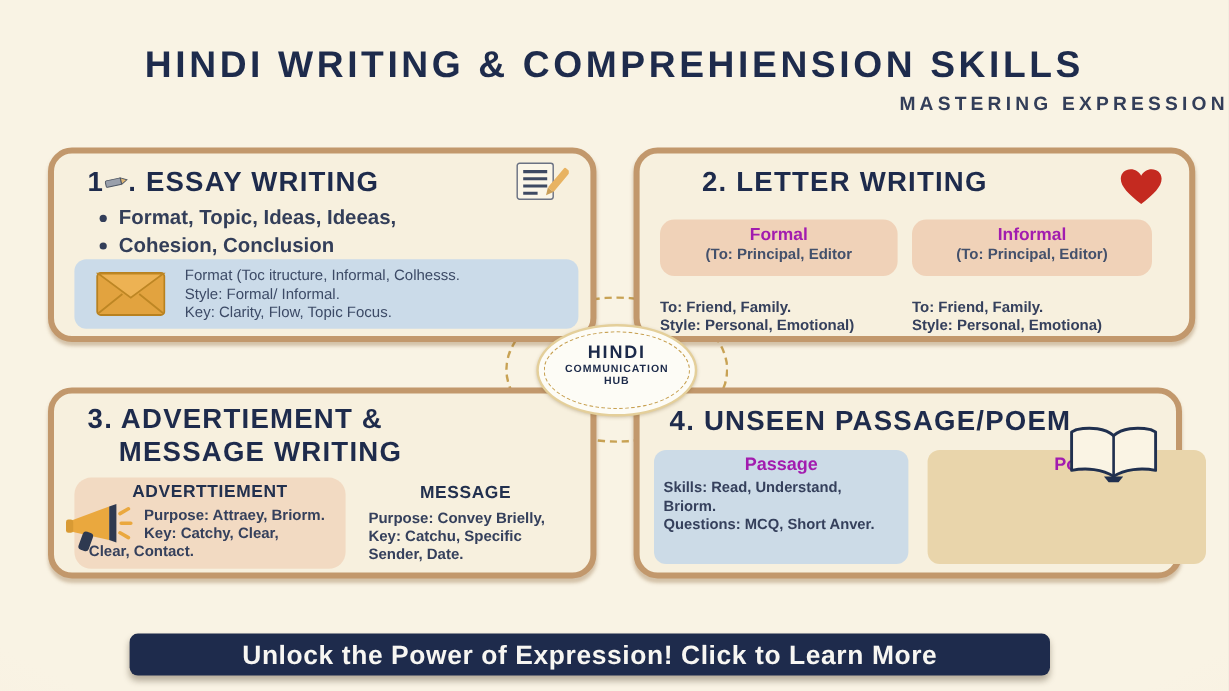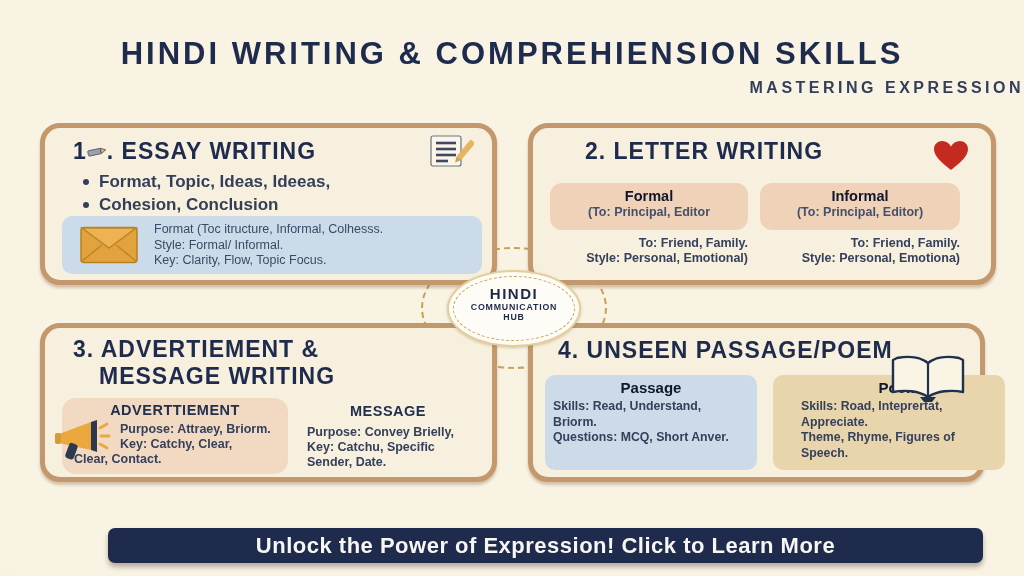--- a/index.html
+++ b/index.html
@@ -33,23 +33,23 @@
   .env{position:absolute;left:18px;top:10px;}
   .info-text{position:absolute;left:92px;top:6px;font-size:12.5px;font-weight:normal;
     color:#3c4a66;line-height:15.5px;white-space:nowrap;}
 
   .letter-head{left:52px;top:10px;}
   .heart{position:absolute;right:22px;top:12px;}
   .peach-box{position:absolute;top:55px;width:198px;height:47px;background:#f0d2b8;
     border-radius:12px;text-align:center;}
   .formal-box{left:17px;}
   .informal-box{left:227px;width:200px;}
-  .box-title{font-size:14.5px;font-weight:bold;color:#0f172a;margin-top:5px;}
+  .box-title{font-size:14.5px;font-weight:bold;color:#a21caf;margin-top:5px;}
   .box-sub{font-size:12.5px;font-weight:bold;color:#43506b;margin-top:1px;white-space:nowrap;}
-  .col-lines{position:absolute;top:108px;width:198px;text-align:right;font-size:12.5px;
+  .col-lines{position:absolute;top:121px;width:198px;text-align:left;font-size:12.5px;
     font-weight:bold;color:#35405c;line-height:15px;white-space:nowrap;}
   .formal-lines{left:17px;}
   .informal-lines{left:227px;width:200px;}
 
   .ad-head1{left:28px;top:8px;}
   .ad-head2{left:54px;top:35px;}
   .ad-box{position:absolute;left:17px;top:70px;width:226px;height:76px;
     background:#f2dac2;border-radius:14px;}
   .ad-title{text-align:center;font-size:14.5px;font-weight:bold;color:#22304e;
     margin-top:4px;letter-spacing:.5px;}
@@ -73,21 +73,21 @@
 
   .ring{position:absolute;left:421px;top:247px;width:182px;height:118px;
     border:2px dashed #c8a254;border-radius:50%;z-index:0;}
   .badge{position:absolute;left:447px;top:270px;width:130px;height:73px;
     background:#fdfcf6;border:2px solid #e4cf9a;border-radius:50%;z-index:3;
     text-align:center;box-shadow:0 1px 3px rgba(120,90,40,.3);}
   .badge::before{content:"";position:absolute;inset:4px;border:1.5px dashed #c8a254;border-radius:50%;}
   .badge-l1{margin-top:13px;font-size:15px;font-weight:bold;letter-spacing:1.5px;color:#1c2a4a;}
   .badge-l2,.badge-l3{font-size:8.8px;font-weight:bold;letter-spacing:.8px;color:#1c2a4a;}
 
-  .banner{position:absolute;left:108px;top:528px;width:875px;height:35px;
+  .banner{position:absolute;left:108px;top:528px;width:767px;height:35px;
     background:#1e2b4c;border-radius:7px;color:#f7f6f2;font-size:22px;font-weight:bold;
     text-align:center;line-height:35px;letter-spacing:.5px;z-index:2;cursor:pointer;
     box-shadow:0 4px 5px rgba(60,45,25,.35);}
 </style>
 </head>
 <body>
 
 <div class="canvas">
 
   <div class="title">HINDI WRITING &amp; COMPREHIENSION SKILLS</div>
@@ -200,26 +200,20 @@
     <div class="sub-box passage-box">
       <div class="box-title">Passage</div>
       <div class="sub-lines">
         <div>Skills: Read, Understand,</div>
         <div>Briorm.</div>
         <div>Questions: MCQ, Short Anver.</div>
       </div>
     </div>
     <div class="sub-box poem-box">
       <div class="box-title">Poem</div>
-      <div class="sub-lines">
-        <div>Skills: Road, Inteprertat,</div>
-        <div>Appreciate.</div>
-        <div>Theme, Rhyme, Figures of</div>
-        <div>Speech.</div>
-      </div>
     </div>
   </section>
 
   <div class="badge">
     <div class="badge-l1">HINDI</div>
     <div class="badge-l2">COMMUNICATION</div>
     <div class="badge-l3">HUB</div>
   </div>
 
   <div class="banner">Unlock the Power of Expression! Click to Learn More</div>

